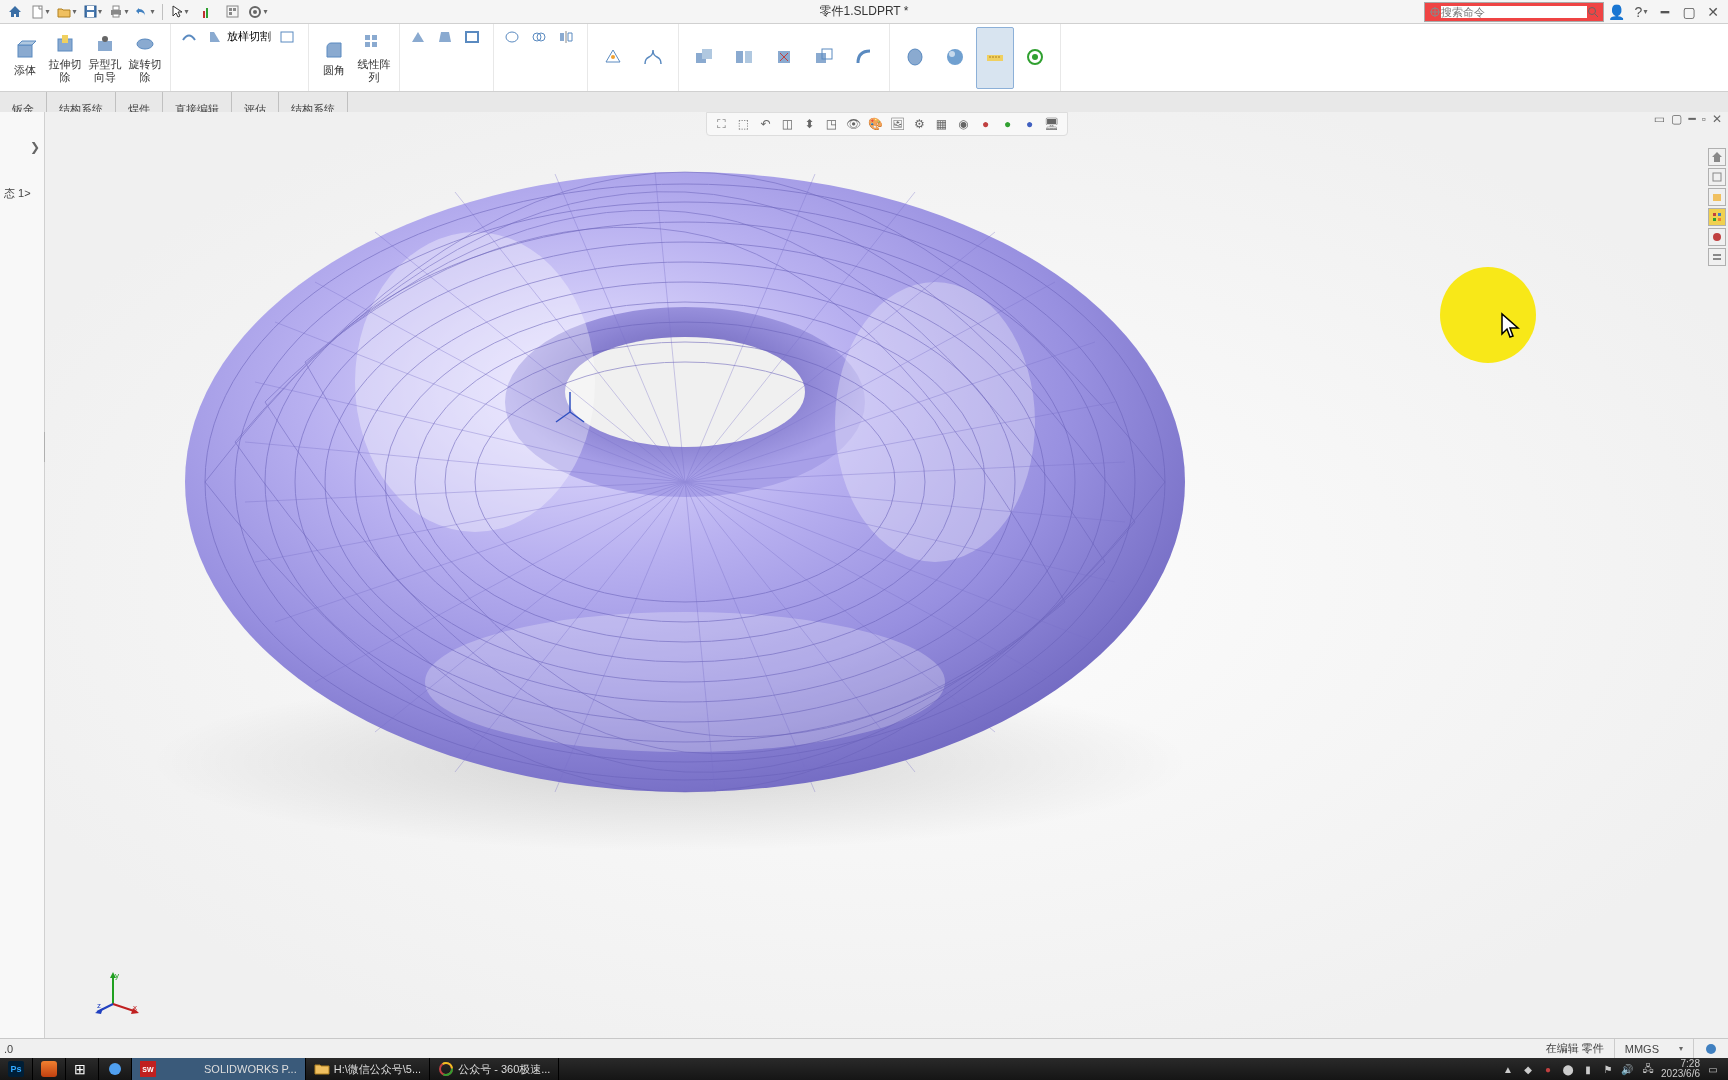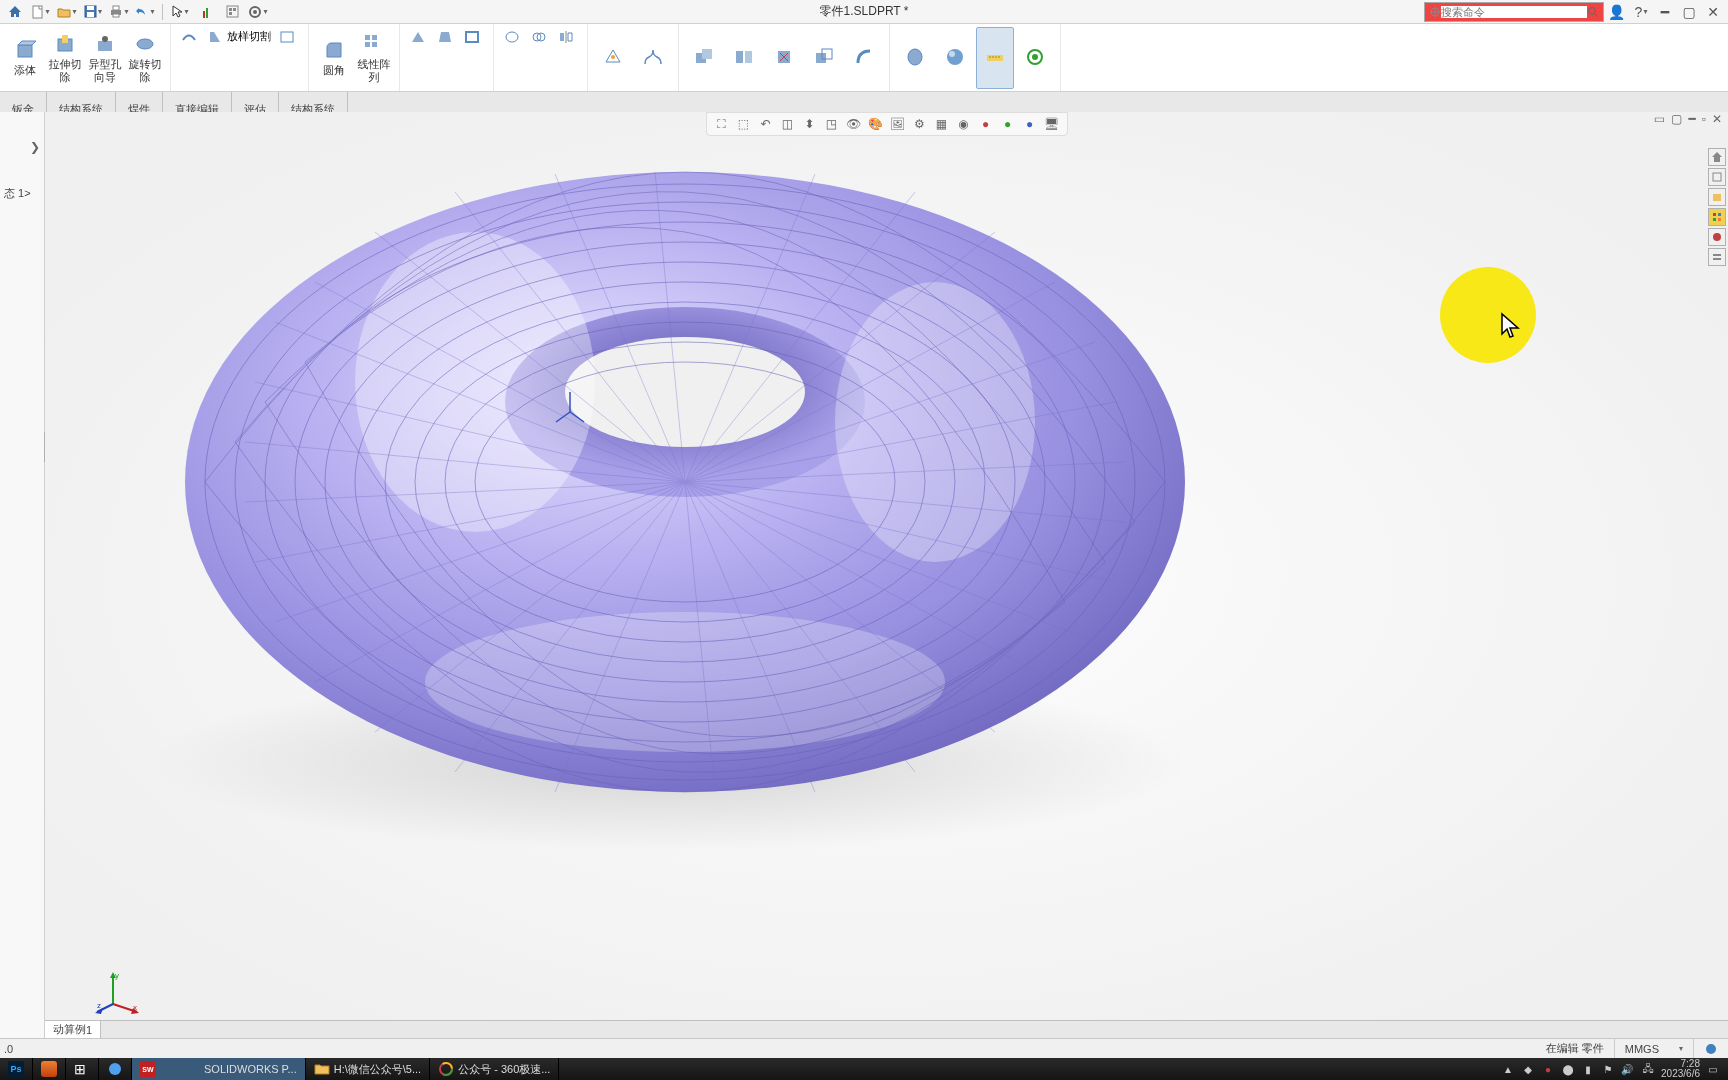--- a/index.html
+++ b/index.html
@@ -676,26 +676,20 @@
         <polygon points="18,2 15,8 21,8" fill="#20a020"></polygon>
       <text x="20" y="8" font-size="8" fill="#20a020">y</text>
       <line x1="18" y1="34" x2="42" y2="42" stroke="#c02020" stroke-width="2"></line>
         <polygon points="44,43 38,38 36,44" fill="#c02020"></polygon>
       <text x="38" y="40" font-size="8" fill="#c02020">x</text>
       <line x1="18" y1="34" x2="2" y2="42" stroke="#2040c0" stroke-width="2"></line>
         <polygon points="0,43 8,38 6,44" fill="#2040c0"></polygon>
       <text x="2" y="38" font-size="8" fill="#2040c0">z</text>
     </svg>
 
-    <div class="doc-tabs">
-      <div class="tab active" style="font-size:11px;padding:0 8px;background:#fff">
-        <span>动算例</span> 
-          <span>1</span>
-      </div>
-    </div>
   </div>
 </div>
 
 <div class="statusbar">
   <div class="seg" style="border:none;padding-left:4px">.0</div>
   <div class="spacer"></div>
   <div class="seg">在编辑 零件</div>
   <div class="seg">
       <span>MMGS</span> 
       <span class="dd" style="margin-left:20px">▾</span>

